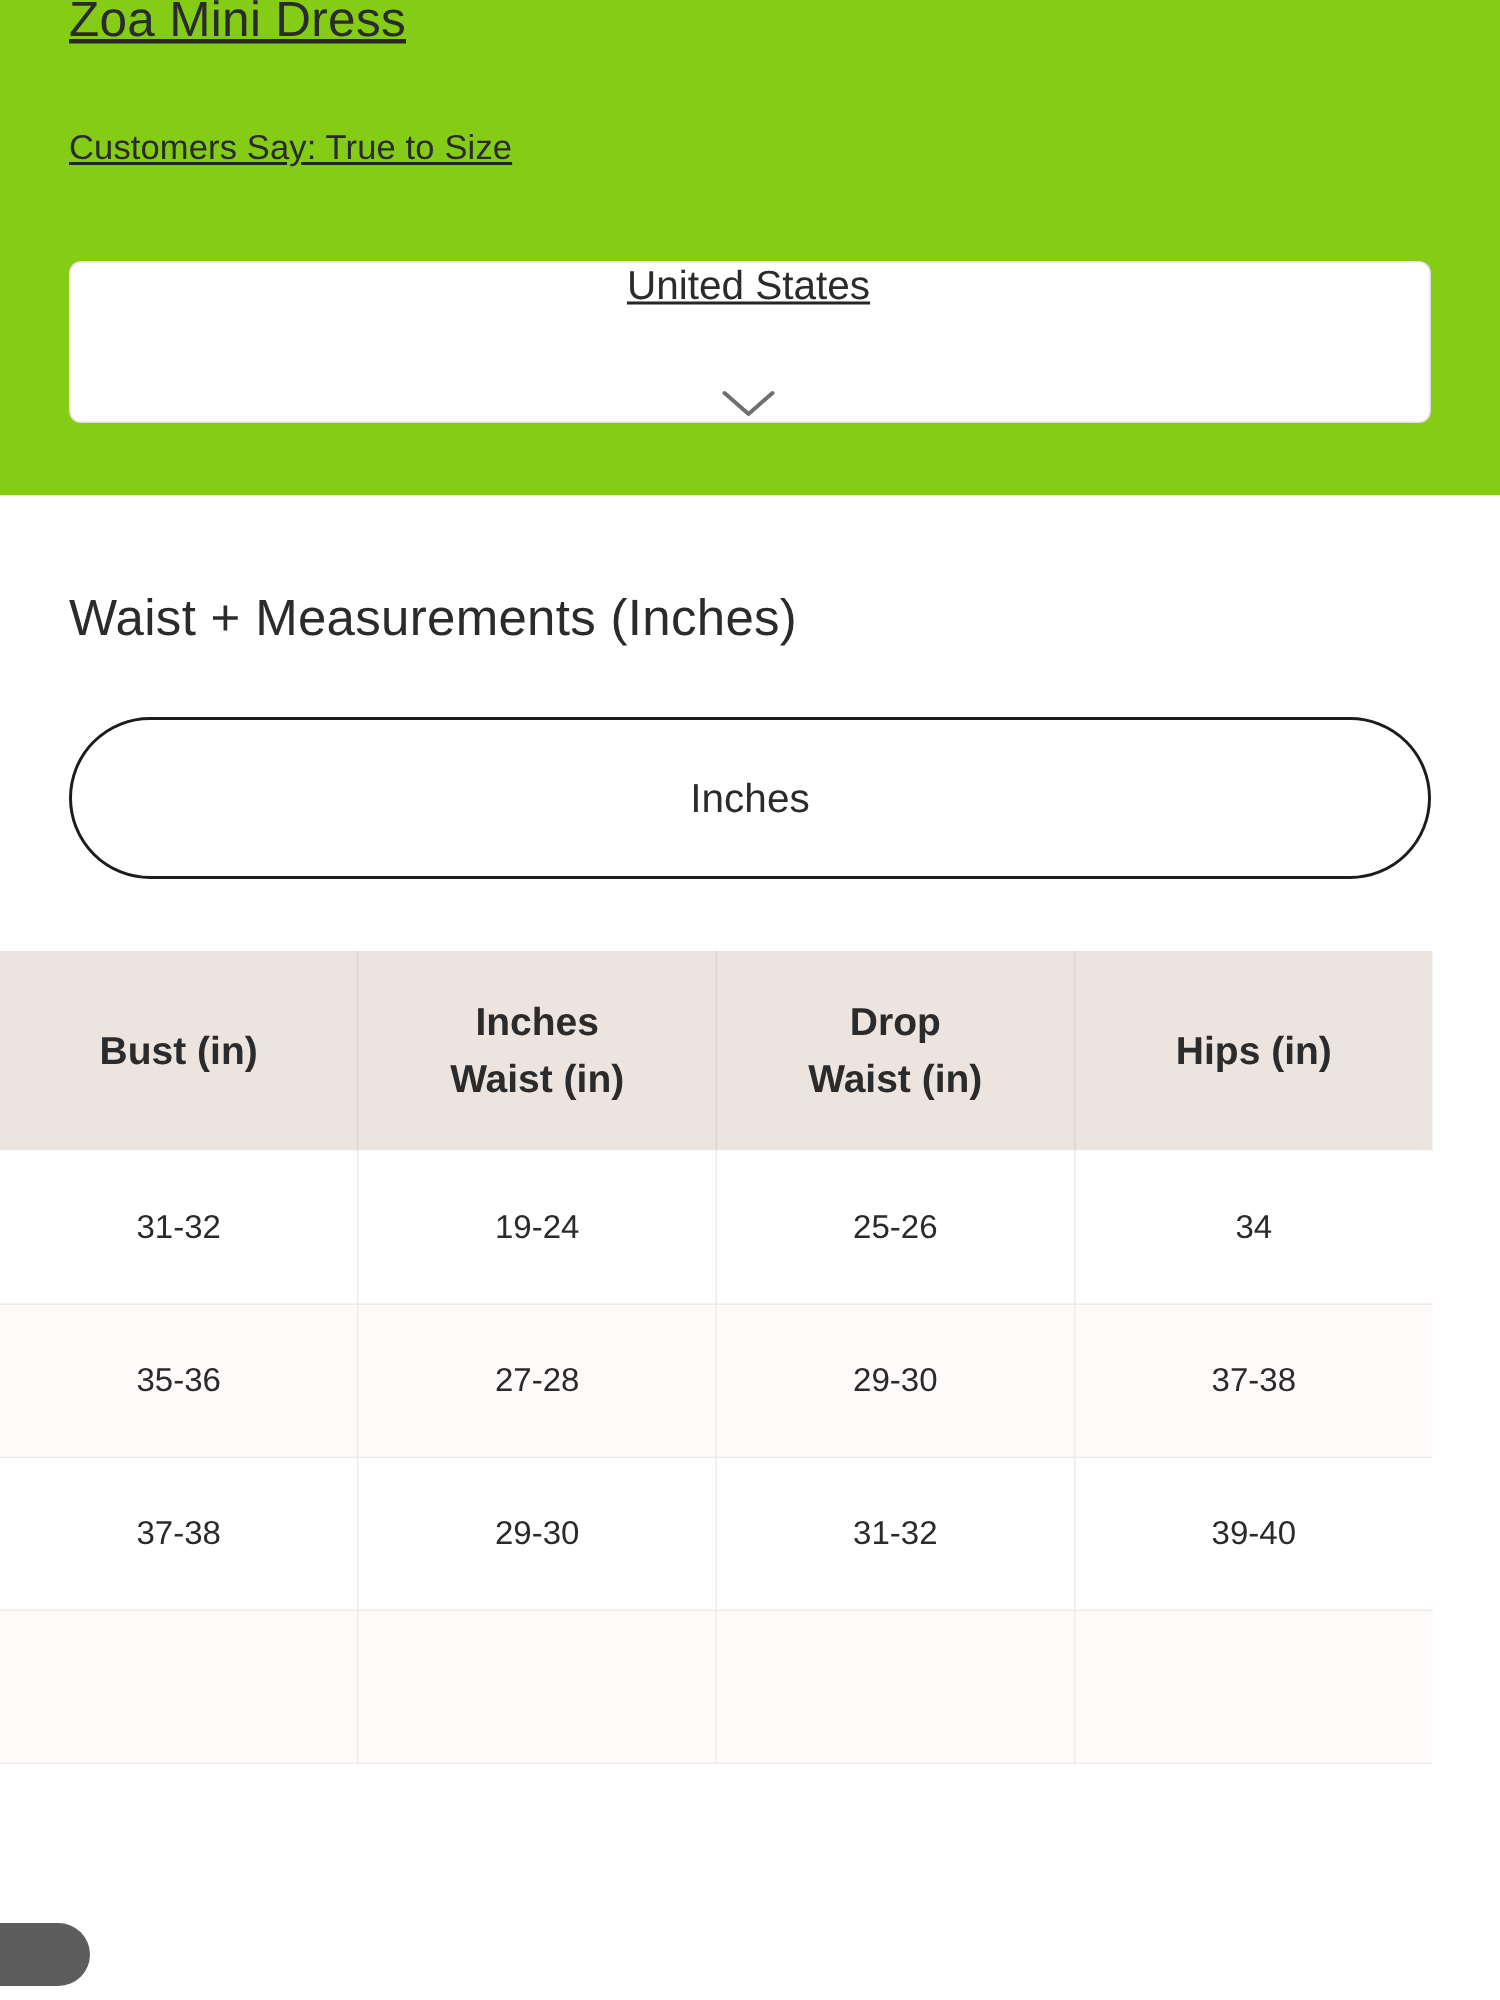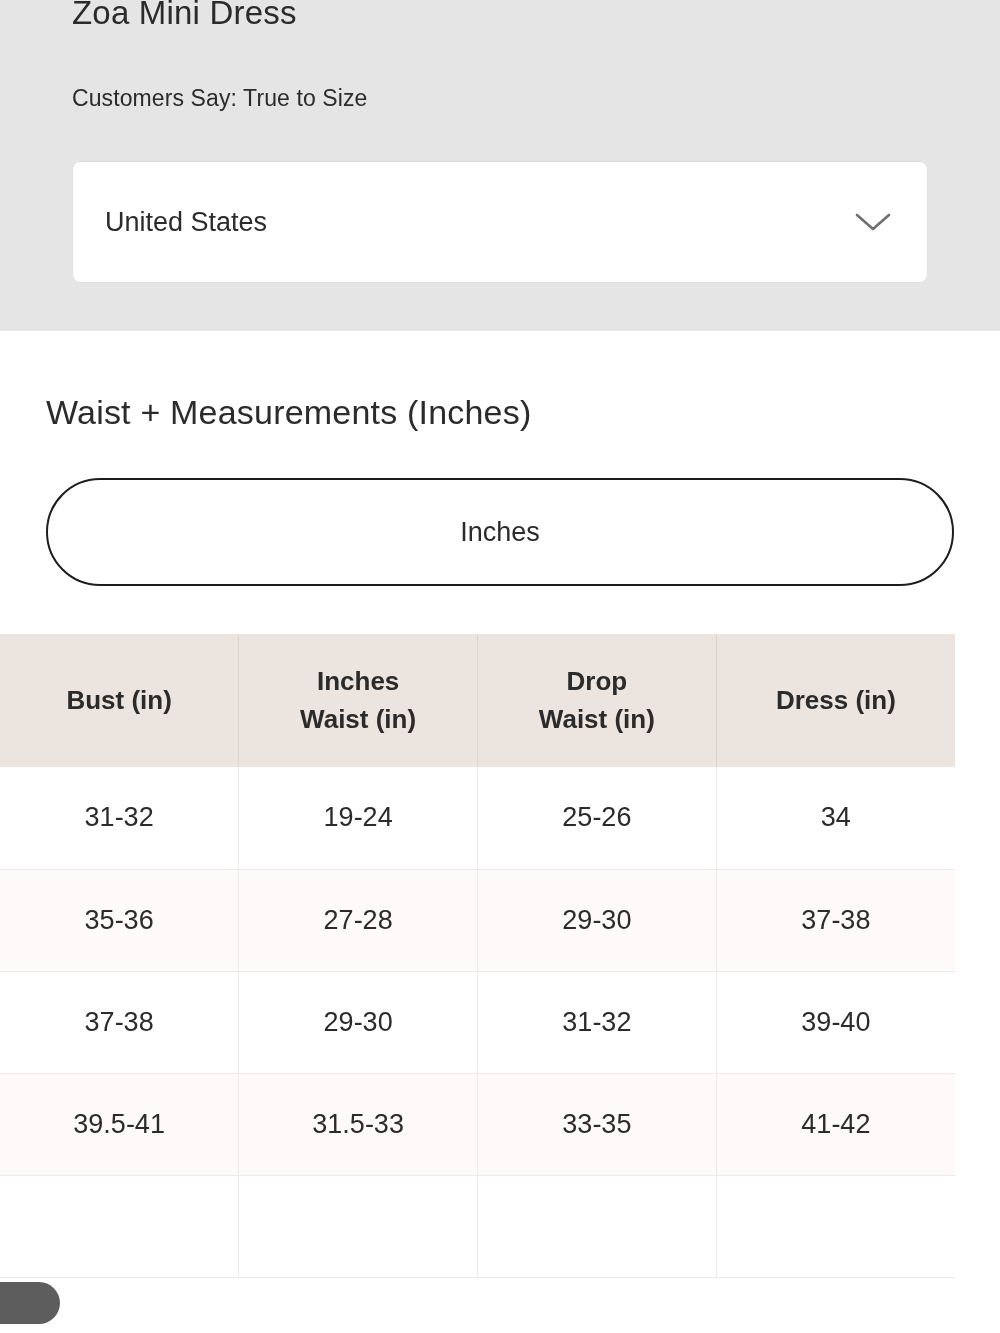--- a/index.html
+++ b/index.html
@@ -9,24 +9,25 @@
     width: 1000px;
     height: 1333px;
     overflow: hidden;
     background: #ffffff;
     font-family: "Liberation Sans", sans-serif;
     color: #262626;
   }
 
   
   .top-panel {
-    background: #e5e5e5;
-    padding: 0 72px;
+    background: #84cc16;
+    padding: 0 46px;
     height: 330px;
     position: relative;
+    text-decoration: underline;
   }
   .product-title {
     font-size: 33px;
     font-weight: 400;
     color: #2b2b2b;
     line-height: 1;
     padding-top: 0;
     margin: 0;
     letter-spacing: 0.2px;
     position: relative;
@@ -34,29 +35,30 @@
   }
   .customers-say {
     font-size: 23px;
     font-weight: 400;
     color: #2b2b2b;
     margin: 0;
     padding-top: 52px;
     letter-spacing: 0.1px;
   }
   .country-select {
-    margin-top: 49px;
-    height: 122px;
+    margin-top: 62px;
+    height: 108px;
     border: 1px solid #e4dedb;
     border-radius: 8px;
     background: #ffffff;
     display: flex;
     align-items: center;
     justify-content: space-between;
     padding: 0 34px 0 32px;
+    flex-direction: column;
   }
   .country-select .value {
     font-size: 27px;
     color: #2b2b2b;
   }
   .chevron {
     width: 40px;
     height: 24px;
     display: block;
   }
@@ -125,21 +127,21 @@
     color: #2b2b2b;
     height: 133px;
     vertical-align: middle;
     text-align: center;
     line-height: 1.45;
     border-right: 1px solid #ddd3cd;
     padding: 0 6px;
   }
   table.size-table th:last-child { border-right: none; }
   table.size-table td {
-    font-size: 27px;
+    font-size: 22px;
     color: #2b2b2b;
     text-align: center;
     height: 102px;
     border-right: 1px solid #eeeaea;
     border-bottom: 1px solid #eeeaea;
   }
   table.size-table td:last-child { border-right: none; }
   table.size-table tbody tr:nth-child(odd) td { background: #ffffff; }
   table.size-table tbody tr:nth-child(even) td { background: #fdfaf9; }
 
@@ -192,21 +194,21 @@
           </th>
           <th>
             <span>Inches</span><br>
             <span>Waist (in)</span>
           </th>
           <th>
             <span>Drop</span><br>
             <span>Waist (in)</span>
           </th>
           <th>
-            <span>Dress (in)</span>
+            <span>Hips (in)</span>
           </th>
         </tr>
       </thead>
       <tbody>
         <tr>
           <td>31-32</td>
           <td>19-24</td>
           <td>25-26</td>
           <td>34</td>
         </tr>
@@ -214,26 +216,20 @@
           <td>35-36</td>
           <td>27-28</td>
           <td>29-30</td>
           <td>37-38</td>
         </tr>
         <tr>
           <td>37-38</td>
           <td>29-30</td>
           <td>31-32</td>
           <td>39-40</td>
-        </tr>
-        <tr>
-          <td>39.5-41</td>
-          <td>31.5-33</td>
-          <td>33-35</td>
-          <td>41-42</td>
         </tr>
         <tr>
           <td></td>
           <td></td>
           <td></td>
           <td></td>
         </tr>
       </tbody>
     </table>
     <div class="scroll-nub"></div>

